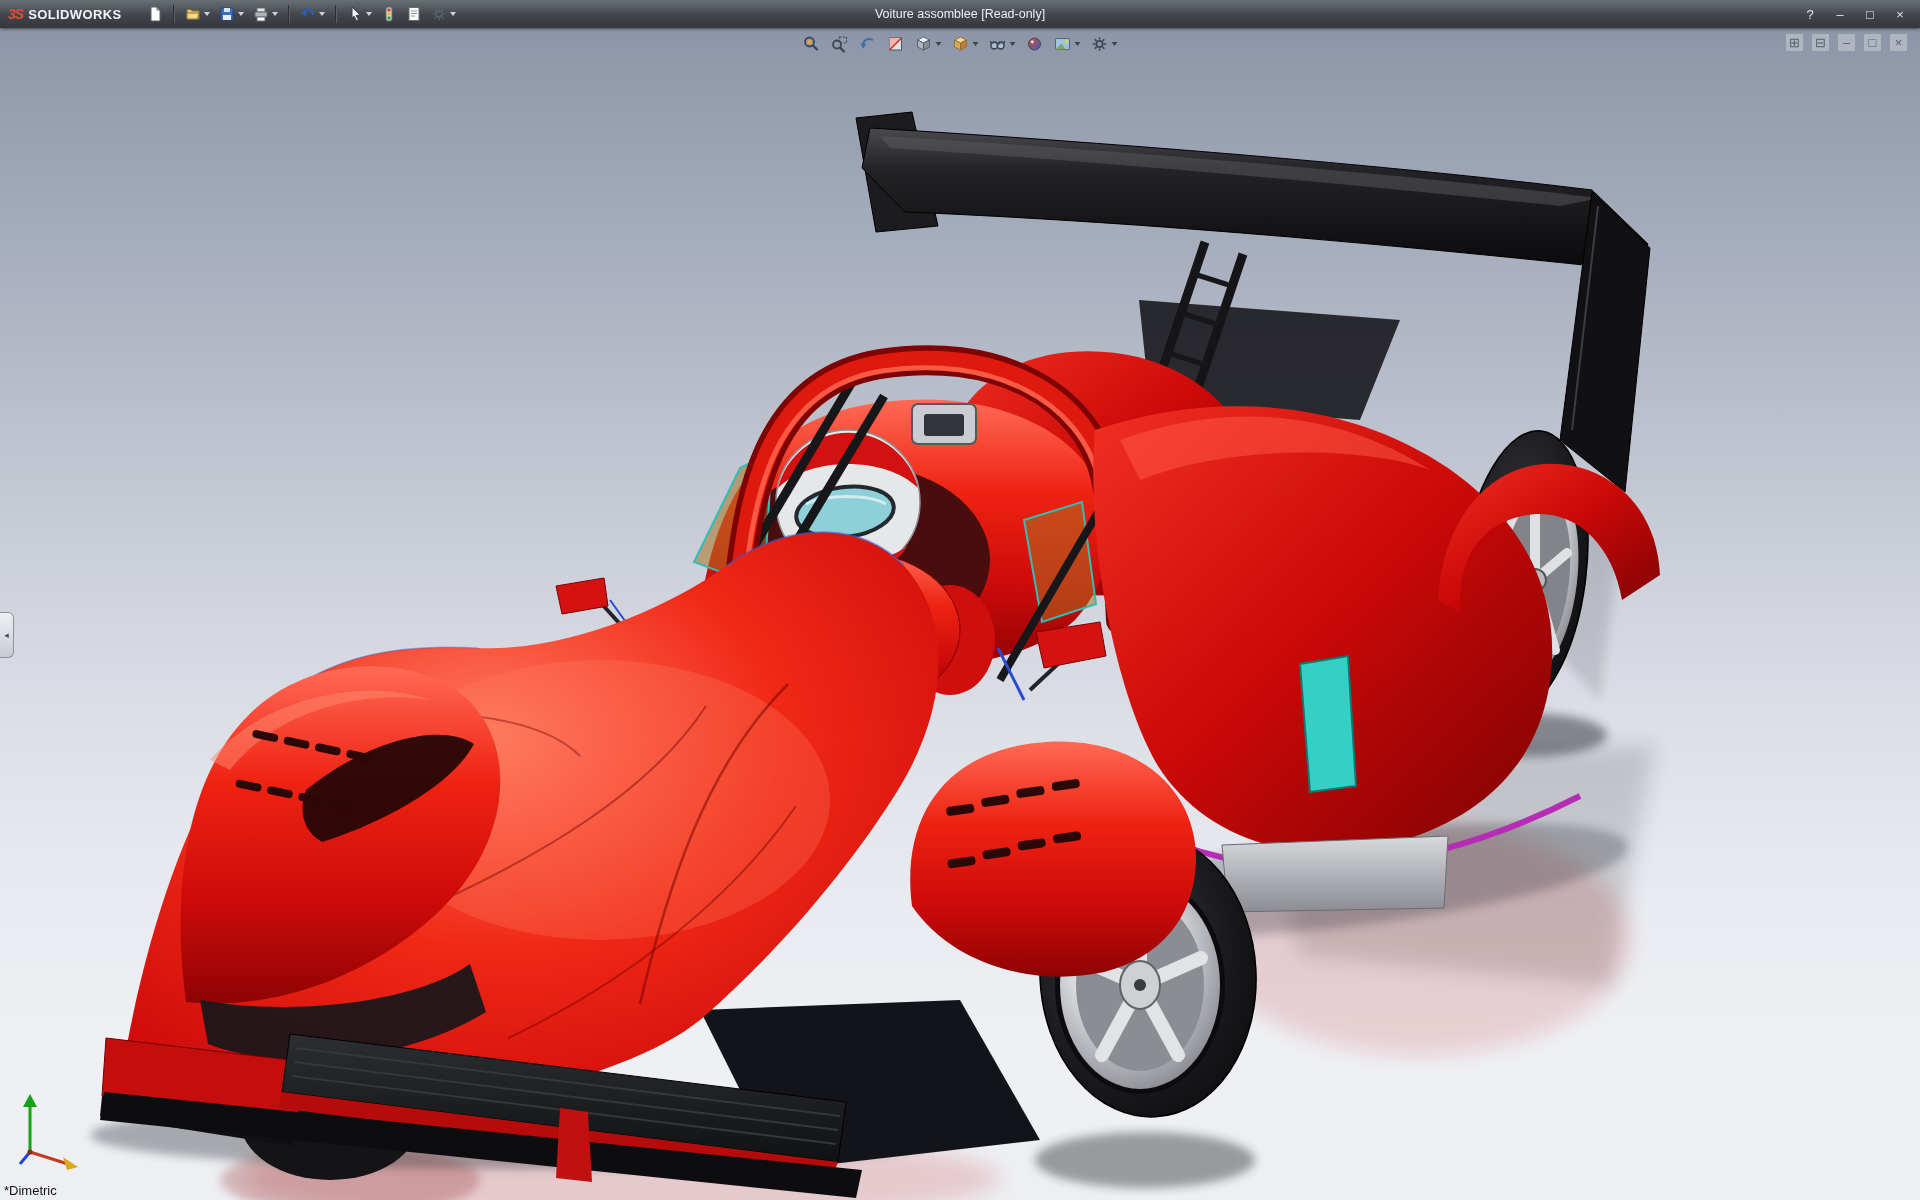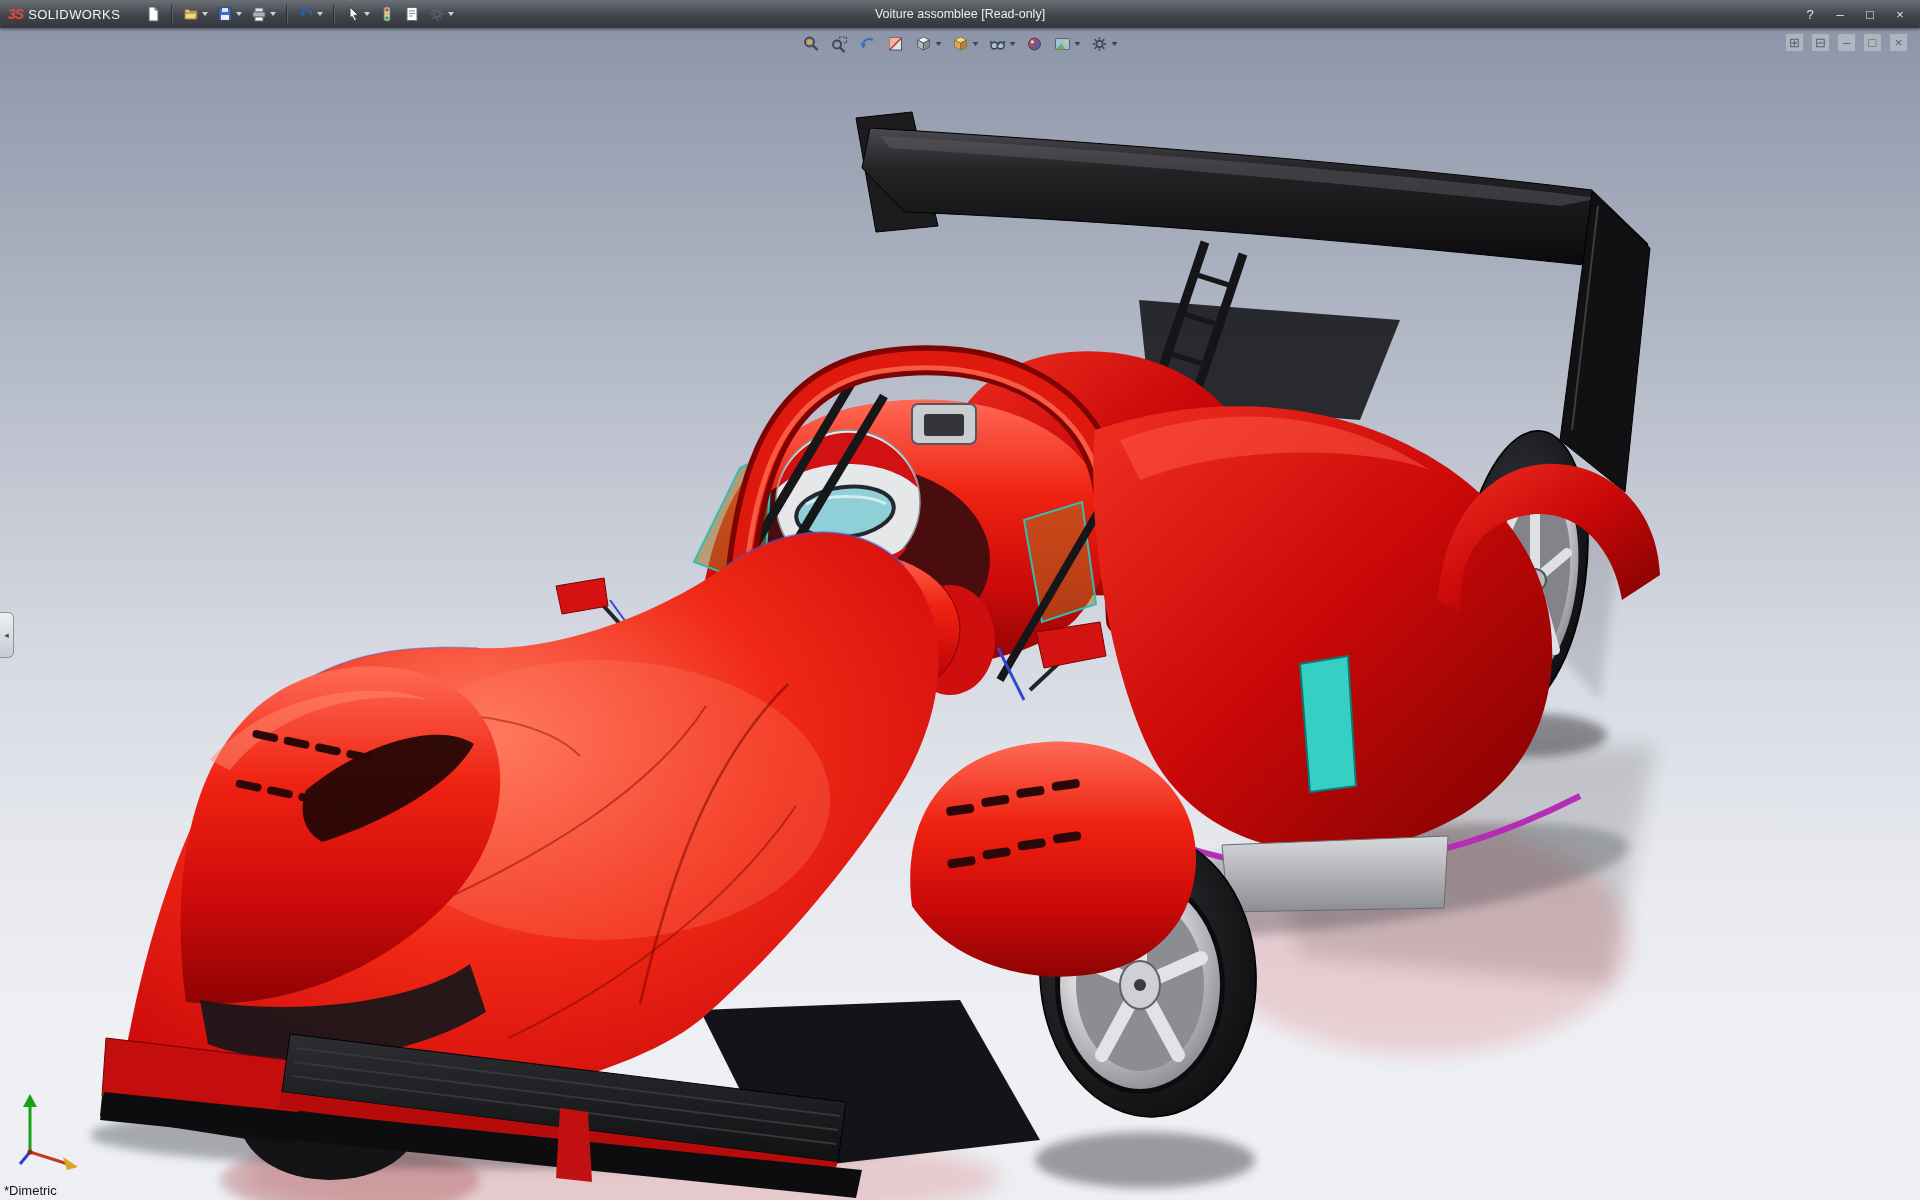--- a/index.html
+++ b/index.html
@@ -5,21 +5,21 @@
   html,body{margin:0;padding:0;background:#000;}
   body{width:1920px;height:1200px;overflow:hidden;font-family:"Liberation Sans",sans-serif;}
   .app{position:relative;width:1920px;height:1200px;}
 
   
   .titlebar{position:absolute;top:0;left:0;right:0;height:28px;z-index:20;
     background:linear-gradient(#6a6f76,#41454b 55%,#34383d);
     display:flex;align-items:center;box-shadow:0 1px 3px rgba(0,0,0,.55);}
   .logo{display:flex;align-items:center;gap:5px;padding:0 12px 0 8px;}
   .logo-mark{font-style:italic;font-weight:bold;font-size:14px;color:#e84a3a;letter-spacing:-1px;}
-  .logo-text{font-weight:normal;font-size:13px;color:#f2f3f5;letter-spacing:.4px;}
+  .logo-text{font-weight:bold;font-size:13px;color:#f2f3f5;letter-spacing:.4px;}
   .tb{display:flex;align-items:center;gap:3px;margin-left:10px;}
   .tbtn{height:22px;display:flex;align-items:center;justify-content:center;padding:0 3px;border-radius:3px;}
   .tbtn svg{display:block;}
   .caret{width:0;height:0;border-left:3.5px solid transparent;border-right:3.5px solid transparent;border-top:4px solid #cfd3d8;margin-left:3px;}
   .tb-sep{width:1px;height:18px;background:#2b2e32;border-right:1px solid #5c6167;margin:0 4px;}
   .tb-title{position:absolute;left:50%;transform:translateX(-50%);top:0;height:28px;display:flex;align-items:center;
     color:#eceef0;font-size:12.5px;white-space:nowrap;}
   .win-controls{margin-left:auto;display:flex;align-items:center;gap:10px;padding-right:10px;}
   .wbtn{width:20px;height:20px;display:flex;align-items:center;justify-content:center;color:#e3e6ea;font-size:13px;border-radius:3px;}
 

